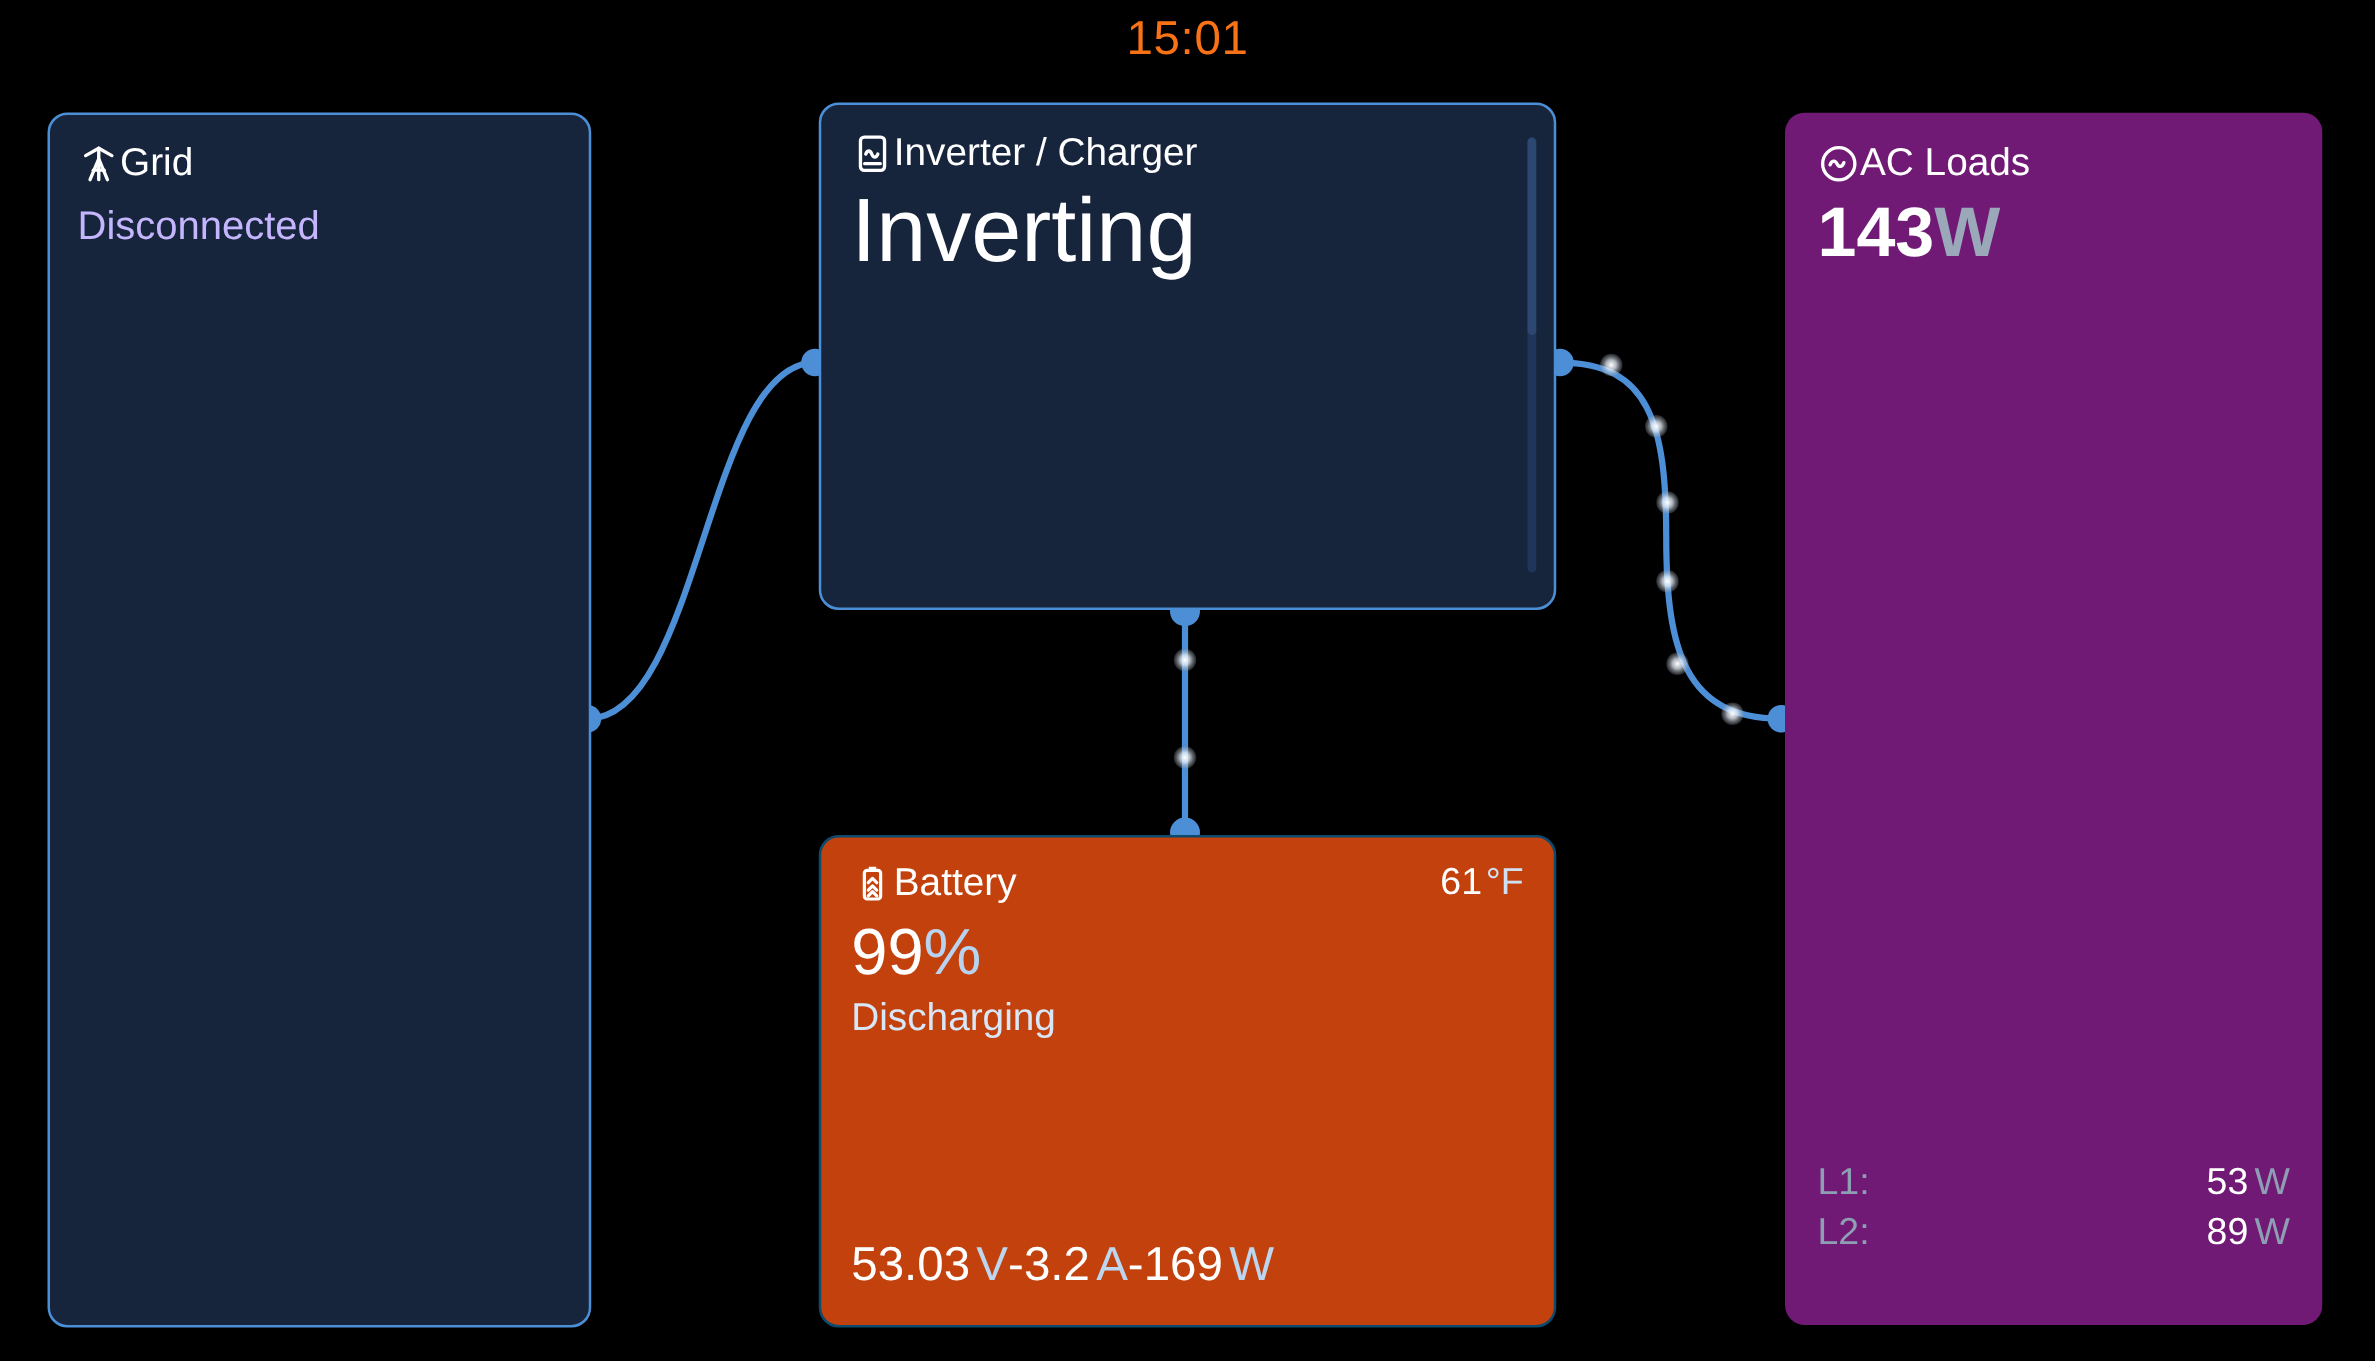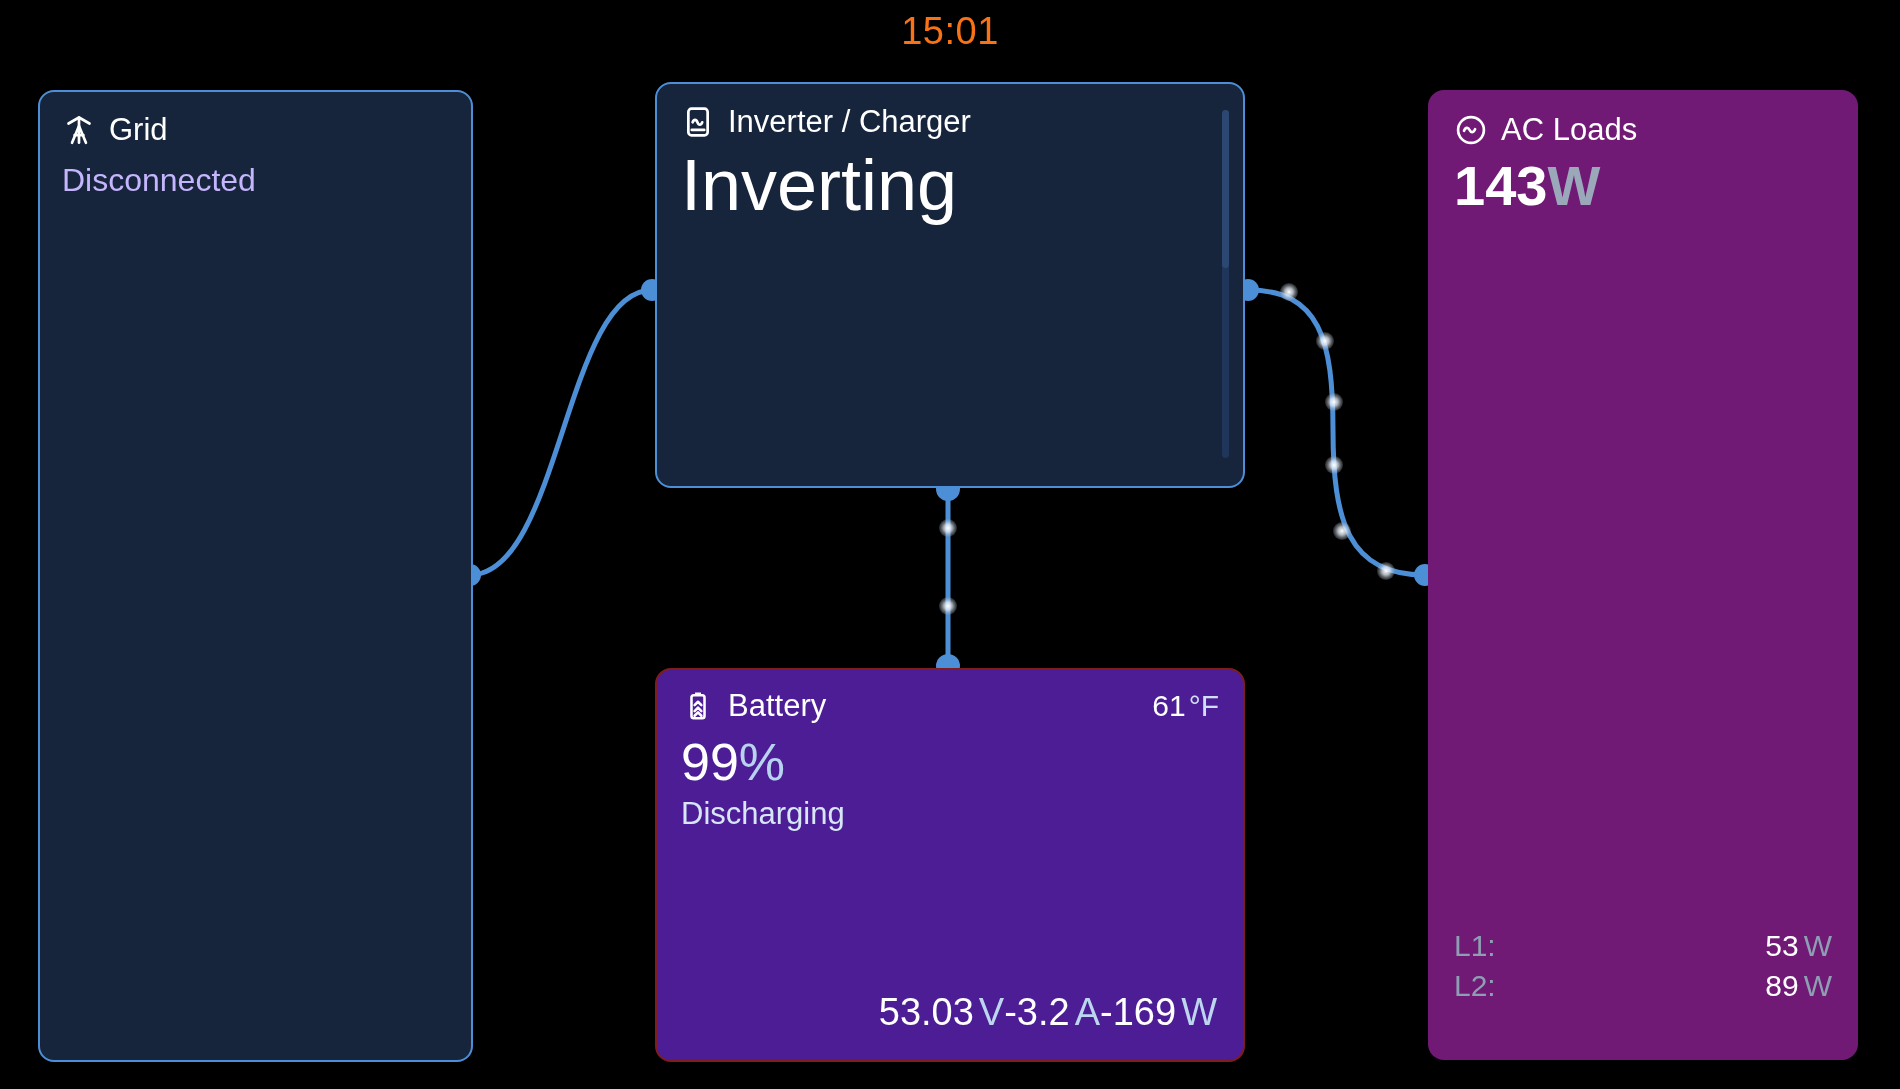--- a/index.html
+++ b/index.html
@@ -52,28 +52,27 @@
   }
   .card.dark {
     background: #16243c;
     border: 2px solid #4d8fd6;
   }
   .card.plain {
     background: #701a75;
     border: 2px solid transparent;
   }
   .card.accent {
-    background: #4c1d95;
-    border: 2px solid #7f1d1d;
+    background: #c2410c;
+    border: 2px solid #0c4a6e;
   }
 
   .card-head {
     display: flex;
-    align-items: center;
-    gap: 13px;
+    align-items: flex-end;
     padding: 0;
   }
   .card-head .title {
     font-size: 31px;
     color: #ffffff;
     white-space: nowrap;
   }
   .head-icon {
     width: 34px;
     height: 34px;
@@ -192,24 +191,24 @@
   }
   #battery-soc .unit { color: #b7d3ef; }
   #battery-state {
     font-size: 31px;
     color: #d7e7f7;
     margin-top: 8px;
   }
   #battery-metrics {
     position: absolute;
     left: 24px;
-    right: 26px;
+    right: 8px;
     bottom: 26px;
     display: flex;
-    justify-content: flex-end;
+    justify-content: flex-start;
     align-items: baseline;
   }
   .metric {
     font-size: 38px;
     color: #ffffff;
     white-space: nowrap;
   }
   .metric .unit { color: #bcd6f0; margin-left: 5px; }
 
   .nudge-right { text-align: right; }

